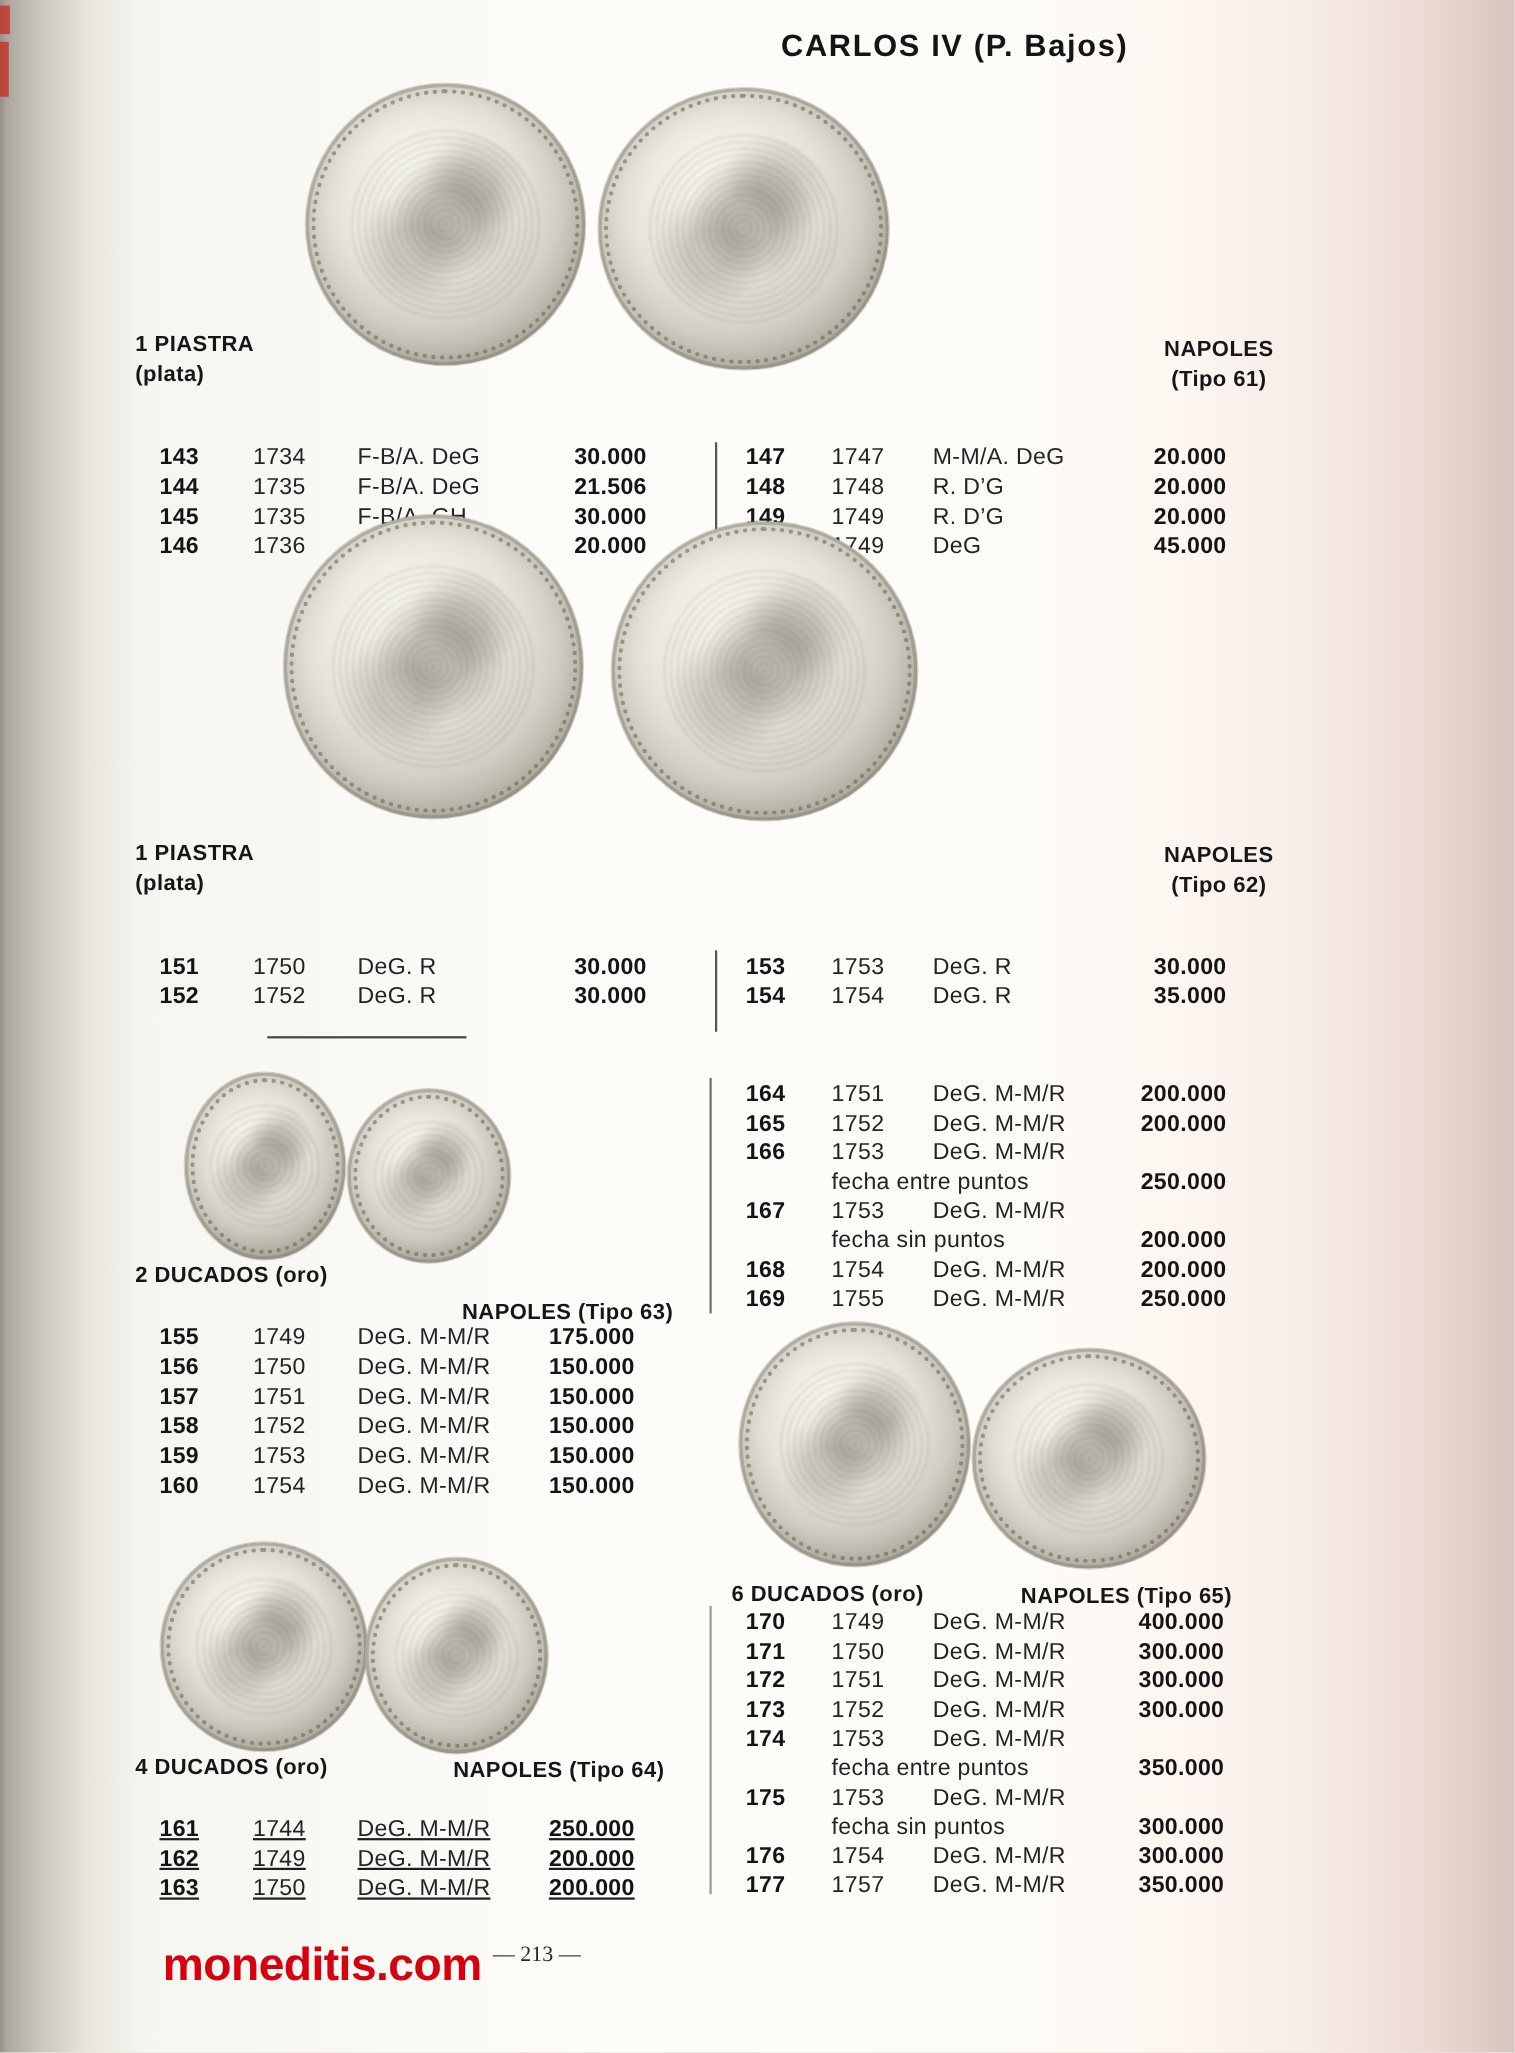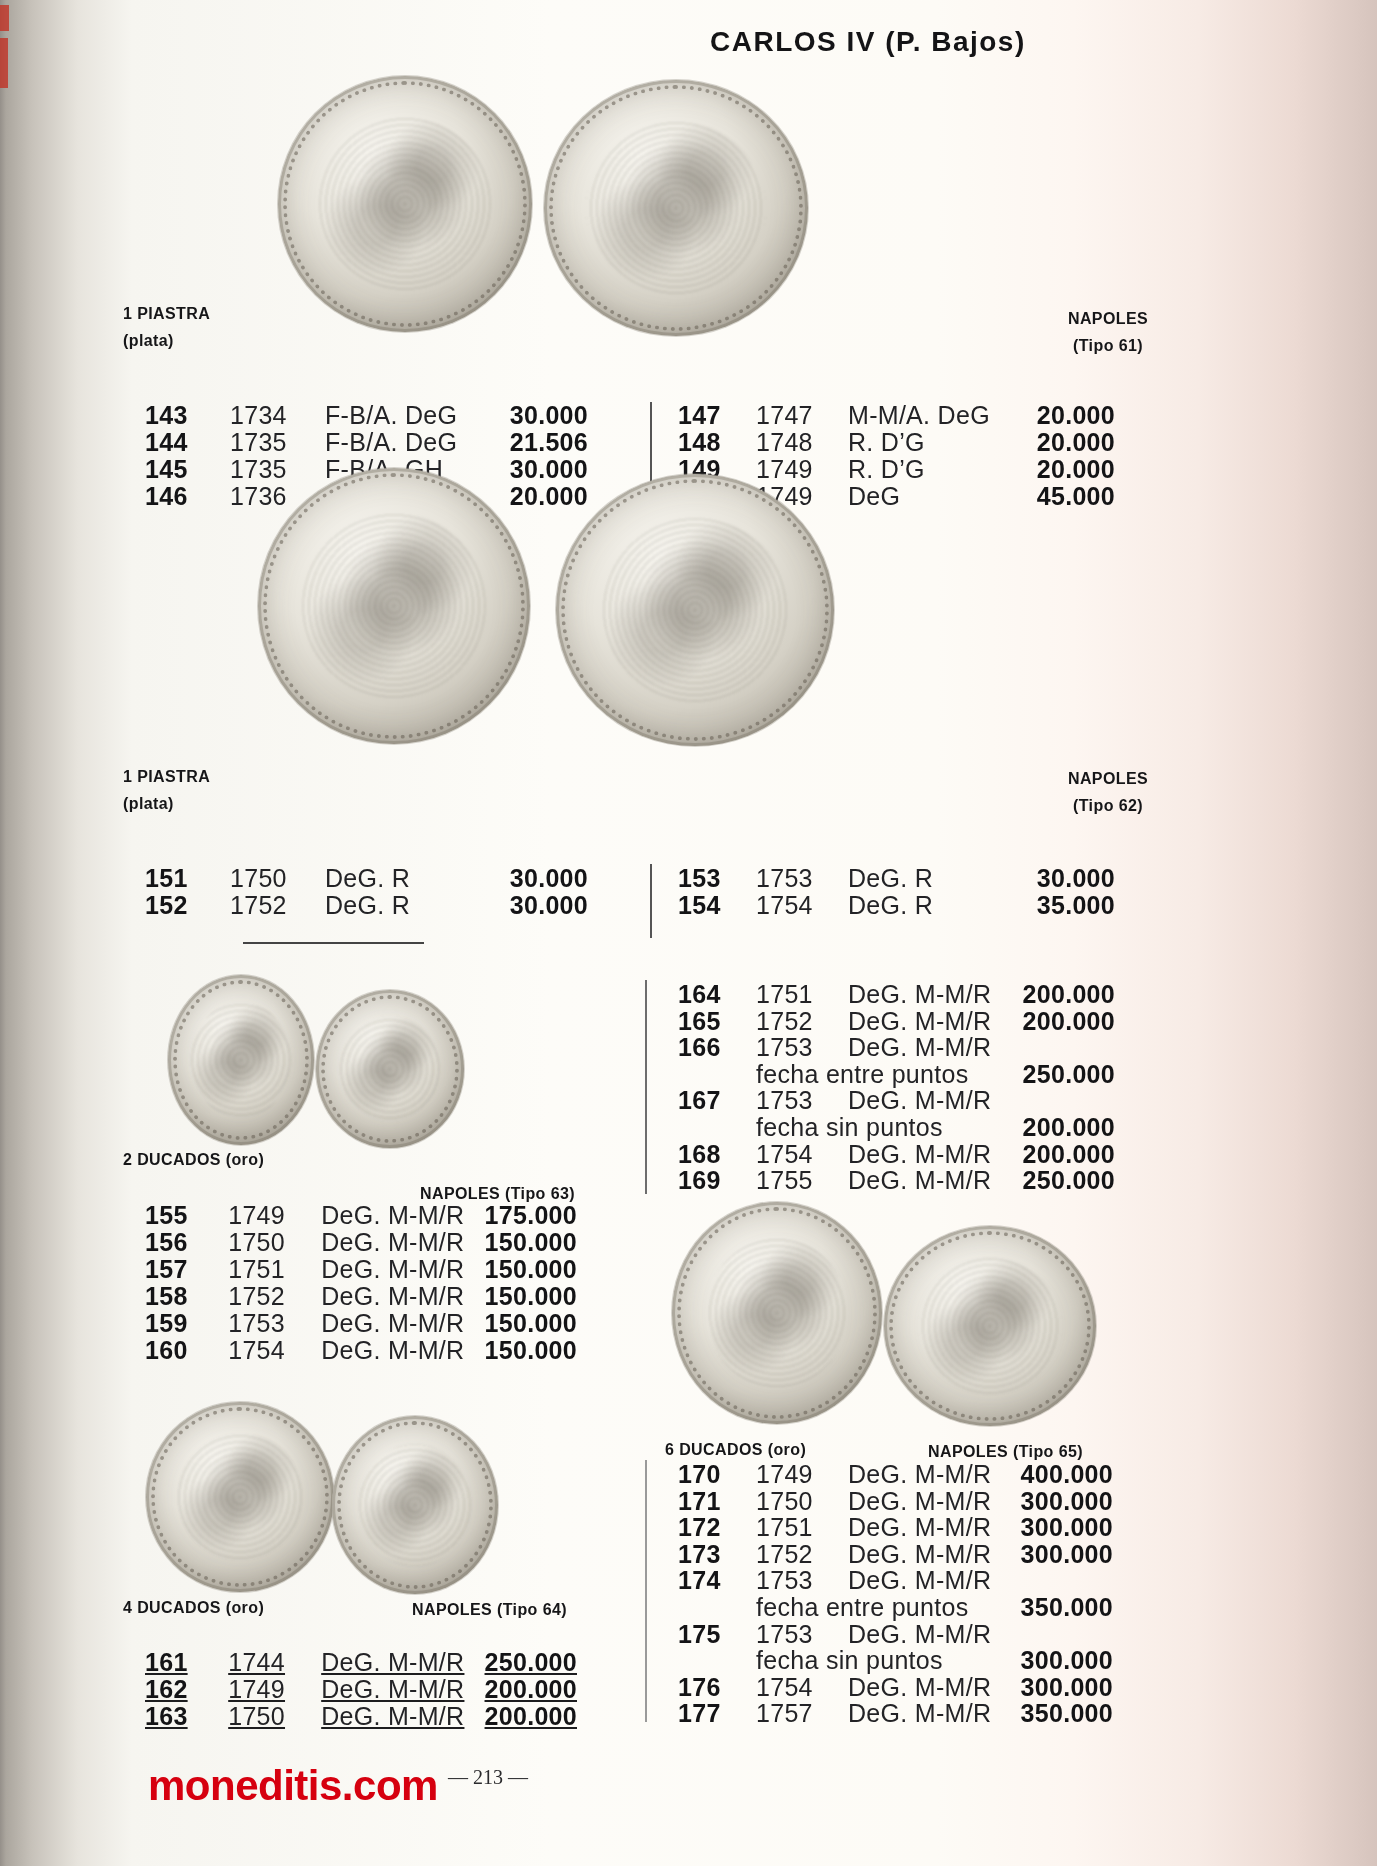--- a/index.html
+++ b/index.html
@@ -18,26 +18,26 @@
     box-shadow:inset 0 0 0 3px rgba(118,111,98,.35), inset 0 0 34px rgba(80,74,62,.3), 0 0 0 1px rgba(140,134,122,.35);}
   .coin::before{content:"";position:absolute;inset:5px;border-radius:50%;
     border:4px dotted rgba(102,96,84,.55);}
   .coin::after{content:"";position:absolute;inset:16%;border-radius:50%;filter:blur(1px);
     background:
       radial-gradient(circle at 54% 44%,rgba(95,89,78,.30) 0 18%,transparent 42%),
       radial-gradient(circle at 33% 62%,rgba(95,89,78,.22) 0 12%,transparent 32%),
       radial-gradient(circle at 66% 28%,rgba(95,89,78,.20) 0 10%,transparent 28%),
       repeating-radial-gradient(circle at 50% 50%,rgba(90,85,74,.10) 0 2px,transparent 2px 6px);}
   
-  .lbl{position:absolute;font-size:16px;font-weight:700;line-height:27px;
+  .lbl{position:absolute;font-size:20px;font-weight:700;line-height:27px;
        color:#161618;letter-spacing:.4px;white-space:nowrap;}
   .lbl.center{text-align:center;}
   
   .ctable{position:absolute;}
-  .row{display:flex;height:27px;font-size:25px;line-height:25px;letter-spacing:.3px;}
+  .row{display:flex;height:27px;font-size:21px;line-height:25px;letter-spacing:.3px;}
   .tight .row{height:26.6px;}
   .cell{white-space:nowrap;}
   .cn{width:85px;font-weight:700;color:#141416;}
   .cy{width:95px;color:#232326;}
   .cm{flex:1;color:#232326;}
   .cp{width:115px;text-align:right;font-weight:700;color:#141416;}
   .rt .cn{width:78px;}
   .rt .cy{width:92px;}
   .rt .cp{width:118px;}
   .note-row .cm{font-weight:400;}

